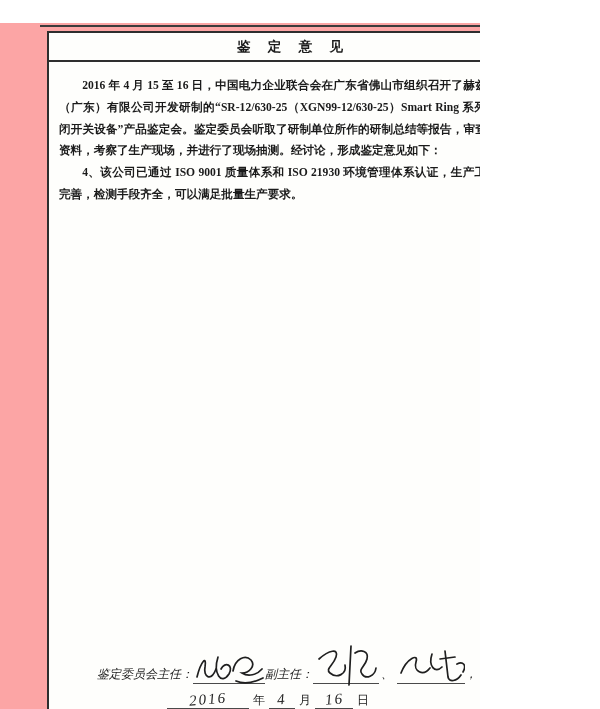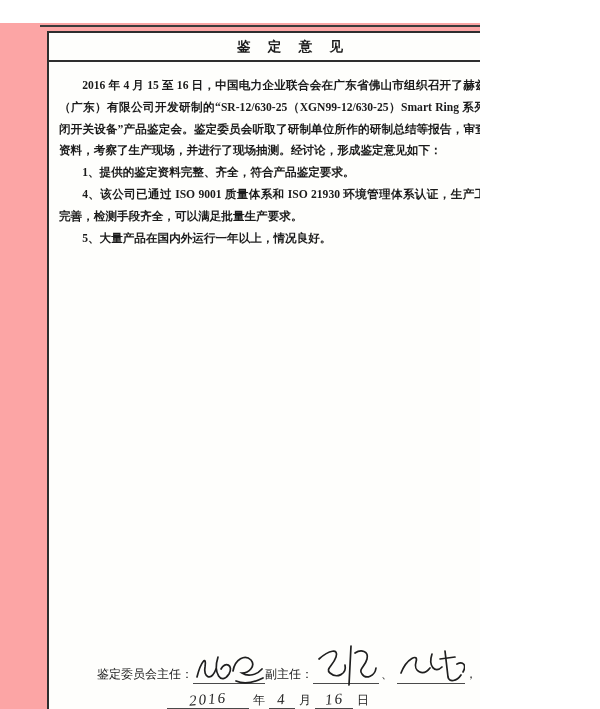--- a/index.html
+++ b/index.html
@@ -44,20 +44,21 @@
   }
   .doc-body p { margin:0; text-indent:2em;font-weight:bold; }
   .sig-area {
     position:absolute; left:0; right:0; bottom:14px;
     font-size:12px;
   }
   .sig-row {
     margin-left:48px;
     display:flex; align-items:flex-end;
     height:34px;
+    font-style:italic;
   }
   .sig-label { line-height:16px; padding-bottom:2px; white-space:nowrap; }
   .sig-slot {
     position:relative;
     display:inline-block;
     border-bottom:1.5px solid #4a4a4a;
     height:30px;
   }
   .sig-slot svg { position:absolute; left:0; bottom:-6px; }
   .slot-1 { width:72px; }
@@ -98,23 +99,21 @@
   <div class="scan-right-shadow"></div>
 
   <div class="sheet">
 
     <div class="title-row">
       <span>鉴 定 意 见</span>
     </div>
 
     <div class="doc-body">
       <p>2016 年 4 月 15 至 16 日，中国电力企业联合会在广东省佛山市组织召开了赫兹曼电力（广东）有限公司开发研制的“SR-12/630-25（XGN99-12/630-25）Smart Ring 系列金属封闭开关设备”产品鉴定会。鉴定委员会听取了研制单位所作的研制总结等报告，审查了鉴定资料，考察了生产现场，并进行了现场抽测。经讨论，形成鉴定意见如下：</p>
-      <p>1、提供的鉴定资料完整、齐全，符合产品鉴定要求。</p>
       <p>4、该公司已通过 ISO 9001 质量体系和 ISO 21930 环境管理体系认证，生产工艺装备完善，检测手段齐全，可以满足批量生产要求。</p>
-      <p>5、大量产品在国内外运行一年以上，情况良好。</p>
     </div>
 
     <div class="sig-area">
 
       <div class="sig-row">
         <span class="sig-label">鉴定委员会主任：</span>
         <span class="sig-slot slot-1">
           <svg width="72" height="40" viewBox="0 0 72 40">
             <g fill="none" stroke="#1f1f1f" stroke-width="1.7" stroke-linecap="round">
               <path d="M4 28 C8 12 14 6 12 18 C10 28 18 33 23 20"></path>

